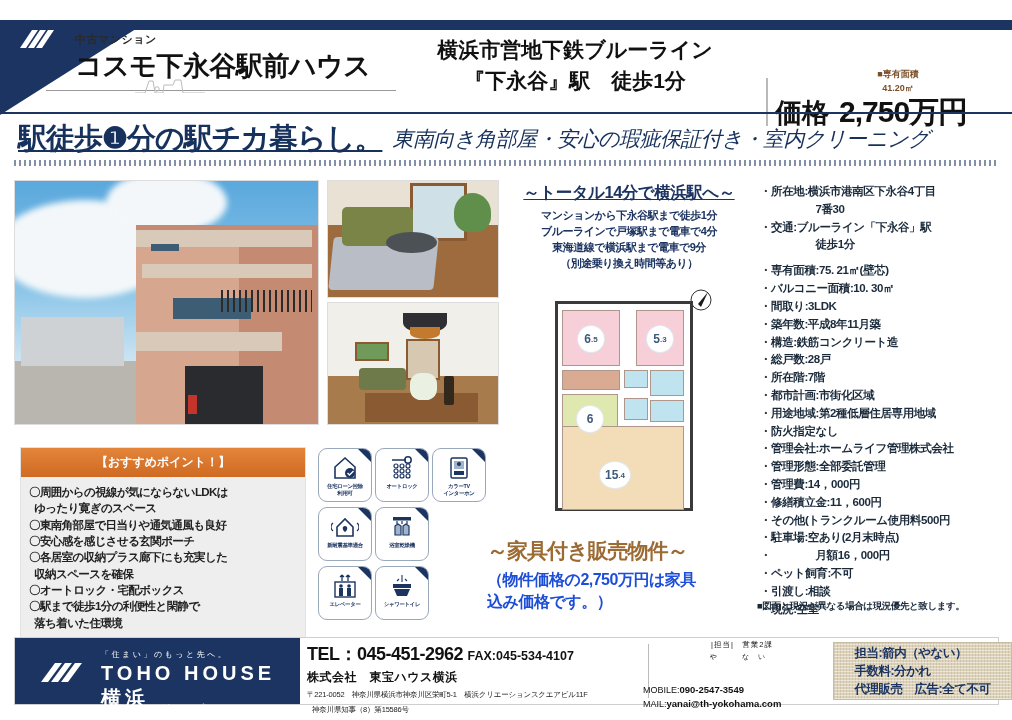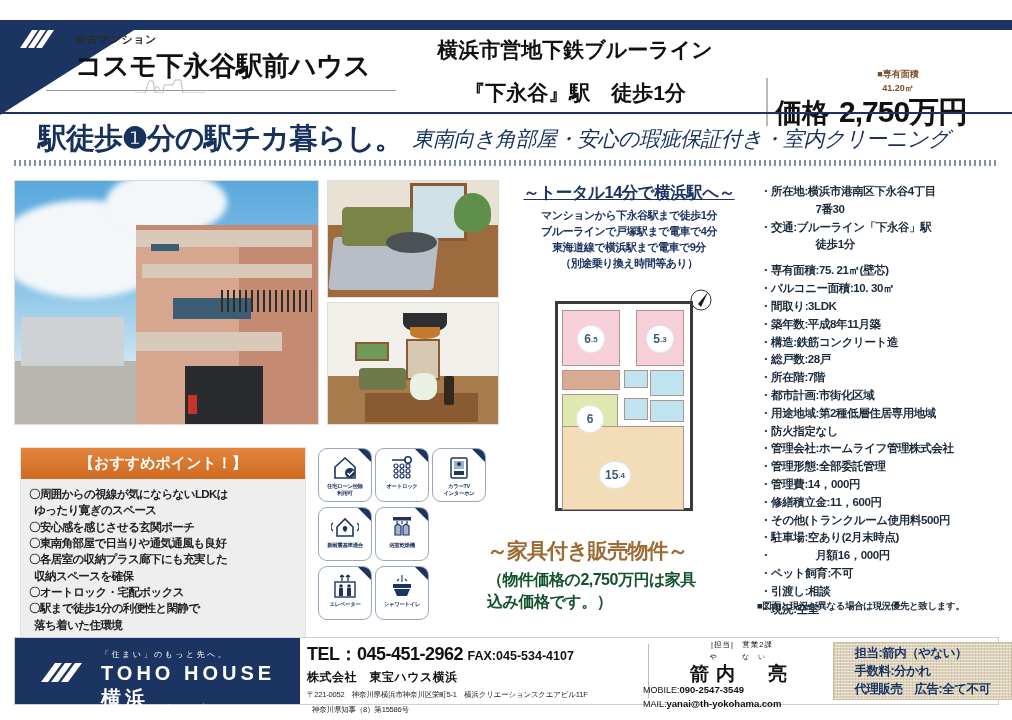--- a/index.html
+++ b/index.html
@@ -22,36 +22,36 @@
   .corner-logo { position:absolute; left:18px; top:26px; width:40px; height:30px; }
 
   .header { position:absolute; left:0; top:30px; width:1012px; height:82px; }
   .h-kind { position:absolute; left:75px; top:2px; font-size:11px; color:#2a2a2a; font-weight:bold; letter-spacing:0.5px;}
   .h-title { position:absolute; left:75px; top:18px; font-size:27px; font-weight:bold; color:#111; letter-spacing:-0.5px; }
   .h-underline { position:absolute; left:46px; top:60px; width:350px; height:1px; background:#999; }
   .skyline { position:absolute; left:135px; top:47px; width:70px; height:16px; }
 
   .h-line { position:absolute; left:390px; top:6px; width:370px; text-align:center; }
   .h-line .l1 { font-size:21px; font-weight:bold; color:#111; letter-spacing:0px; }
-  .h-line .l2 { font-size:21px; font-weight:bold; color:#111; margin-top:15px;}
+  .h-line .l2 { font-size:21px; font-weight:bold; color:#111; margin-top:3px;}
   .h-divider { position:absolute; left:766px; top:48px; width:2px; height:48px; background:#b9b9b9; }
 
   .area-badge { position:absolute; left:843px; top:38px; text-align:center; width:110px; color:#7a4e28; }
   .area-badge .ab1 { font-size:9px; font-weight:bold; }
   .area-badge .ab2 { font-size:9px; font-weight:bold; margin-top:1px;}
   .price-row { position:absolute; left:775px; top:62px; width:230px; display:flex; align-items:baseline; justify-content:flex-start; }
   .price-label { font-size:27px; font-weight:bold; color:#111; }
   .price-value { font-size:30px; font-weight:bold; color:#111; margin-left:10px; letter-spacing:-1px;}
 
   .hr-thick { position:absolute; left:0; top:112px; width:1012px; height:2px; background:#1c3461; }
 
   
   .tagline { position:absolute; left:0; top:118px; width:1012px; height:42px; display:flex; align-items:center; }
-  .tag-main { font-size:29px; font-weight:bold; color:#16315c; margin-left:38px; letter-spacing:-1px;
-              font-family:"Liberation Serif","DejaVu Serif",serif; }
+  .tag-main { font-size:29px; font-weight:bold; color:#16315c; margin-left:18px; letter-spacing:-1px;
+              font-family:"Liberation Serif","DejaVu Serif",serif;text-decoration:underline; }
   .tag-sub { font-size:21px; color:#16315c; margin-left:10px; font-style:italic; letter-spacing:-0.5px;
              font-family:"Liberation Serif","DejaVu Serif",serif; }
   .wave { position:absolute; left:14px; top:160px; width:985px; height:6px;
           background: repeating-linear-gradient(90deg,#1c3461 0 2px, transparent 2px 5px); opacity:.55; }
 
   
   .photo { position:absolute; border:1px solid #ddd; overflow:hidden; }
   .ph-main { left:14px; top:180px; width:305px; height:245px; }
   .ph-top  { left:327px; top:180px; width:172px; height:118px; }
   .ph-bot  { left:327px; top:302px; width:172px; height:123px; }
@@ -108,39 +108,39 @@
 
   
   .specs { position:absolute; left:760px; top:183px; width:250px; color:#1a2a3a; }
   .specs li { list-style:none; font-size:11.5px; line-height:1.55; letter-spacing:-0.4px; font-weight:bold; white-space:pre; }
   .specs li.gap { height:8px; }
   .disclaimer { position:absolute; left:757px; top:600px; width:255px; font-size:9.5px; color:#1a2a3a; font-weight:bold; letter-spacing:-0.4px;}
 
   
   .points { position:absolute; left:20px; top:447px; width:286px; background:#eeeeee; border:1px solid #e2e2e2;}
   .points-head { background:linear-gradient(180deg,#e3853a,#cf6a22); color:#fff; text-align:center;
-                 font-size:15px; font-weight:bold; padding:6px 7px; letter-spacing:0px; }
+                 font-size:12px; font-weight:bold; padding:6px 7px; letter-spacing:0px; }
   .points-body { padding:7px 8px 8px 8px; }
   .points-body li { list-style:none; font-size:11.5px; font-weight:bold; color:#222; line-height:1.42; letter-spacing:-0.6px; white-space:pre;}
 
   
   .feats { position:absolute; left:318px; top:448px; width:168px;
            display:grid; grid-template-columns:repeat(3,54px); gap:5px 3px; }
   .feat { width:54px; height:54px; border:1px solid #9aa8bb; border-radius:9px; background:#fff;
           position:relative; display:flex; flex-direction:column; align-items:center; justify-content:flex-start; padding-top:4px; overflow:hidden;}
   .feat .corner { position:absolute; right:0; top:0; width:13px; height:13px; background:#1c3461;
                   clip-path:polygon(100% 0,100% 100%,0 0); }
   .feat .glyph { height:30px; display:flex; align-items:center; justify-content:center; }
   .feat .cap { font-size:5.4px; font-weight:bold; color:#1c3461; text-align:center; line-height:1.25; letter-spacing:-0.3px; padding:0 2px;}
   .feat.empty { border:none; }
 
   
   .furn { position:absolute; left:487px; top:537px; width:280px; }
   .furn .f1 { font-size:21px; font-weight:bold; color:#9c6b33; letter-spacing:-1px; }
-  .furn .f2 { font-size:16px; font-weight:bold; color:#14532d; margin-top:4px; line-height:1.35; letter-spacing:-0.5px;}
+  .furn .f2 { font-size:16px; font-weight:bold; color:#1d4ed8; margin-top:4px; line-height:1.35; letter-spacing:-0.5px;}
 
   
   .footer { position:absolute; left:14px; top:637px; width:985px; height:68px; border:1px solid #cfcfcf; background:#fff; }
   .fo-logo { position:absolute; left:0; top:0; width:285px; height:66px; background:#1c3461; color:#fff; }
   .fo-mark { position:absolute; left:24px; top:20px; width:46px; height:30px; }
   .fo-tag { position:absolute; left:86px; top:11px; font-size:8px; letter-spacing:2.5px; }
   .fo-name { position:absolute; left:86px; top:24px; font-size:20px; font-weight:bold; letter-spacing:4px; }
   .fo-grp { position:absolute; left:86px; top:64px; font-size:10px; letter-spacing:1.5px; }
   .fo-mid { position:absolute; left:292px; top:4px; width:335px; color:#111; }
   .fo-tel { font-size:18px; font-weight:bold; letter-spacing:-0.5px; }
@@ -318,22 +318,22 @@
     <li>・引渡し:相談</li>
     <li>・現況:空室</li>
   </ul>
   <div class="disclaimer">■図面と現況が異なる場合は現況優先と致します。</div>
 
   <div class="points">
     <div class="points-head">【おすすめポイント！】</div>
     <ul class="points-body">
       <li>〇周囲からの視線が気にならないLDKは</li>
       <li>  ゆったり寛ぎのスペース</li>
+      <li>〇東南角部屋で日当りや通気通風も良好</li>
       <li>〇安心感を感じさせる玄関ポーチ</li>
-      <li>〇東南角部屋で日当りや通気通風も良好</li>
       <li>〇各居室の収納プラス廊下にも充実した</li>
       <li>  収納スペースを確保</li>
       <li>〇オートロック・宅配ボックス</li>
       <li>〇駅まで徒歩1分の利便性と閑静で</li>
       <li>  落ち着いた住環境</li>
     </ul>
   </div>
 
   <div class="feats">
     <div class="feat">
@@ -467,21 +467,20 @@
       <div class="fo-co">株式会社　東宝ハウス横浜</div>
       <div class="fo-addr">〒221-0052　神奈川県横浜市神奈川区栄町5-1　横浜クリエーションスクエアビル11F</div>
       <div class="fo-lic">神奈川県知事（8）第15586号</div>
     </div>
 
     <div class="fo-sep"></div>
 
     <div class="fo-agent">
       <div class="ag-role">|担当|　営業2課</div>
       <div class="ag-ruby">や　ない</div>
-      <div class="ag-name">箭内　亮</div>
     </div>
 
     <div class="fo-contact">
       <div><span class="k">MOBILE:</span><span>090-2547-3549</span></div>
       <div><span class="k">MAIL:</span><span>yanai@th-yokohama.com</span></div>
     </div>
 
     <div class="fo-note" style="white-space:pre-line">担当:箭内（やない）
 手数料:分かれ
 代理販売　広告:全て不可</div>

